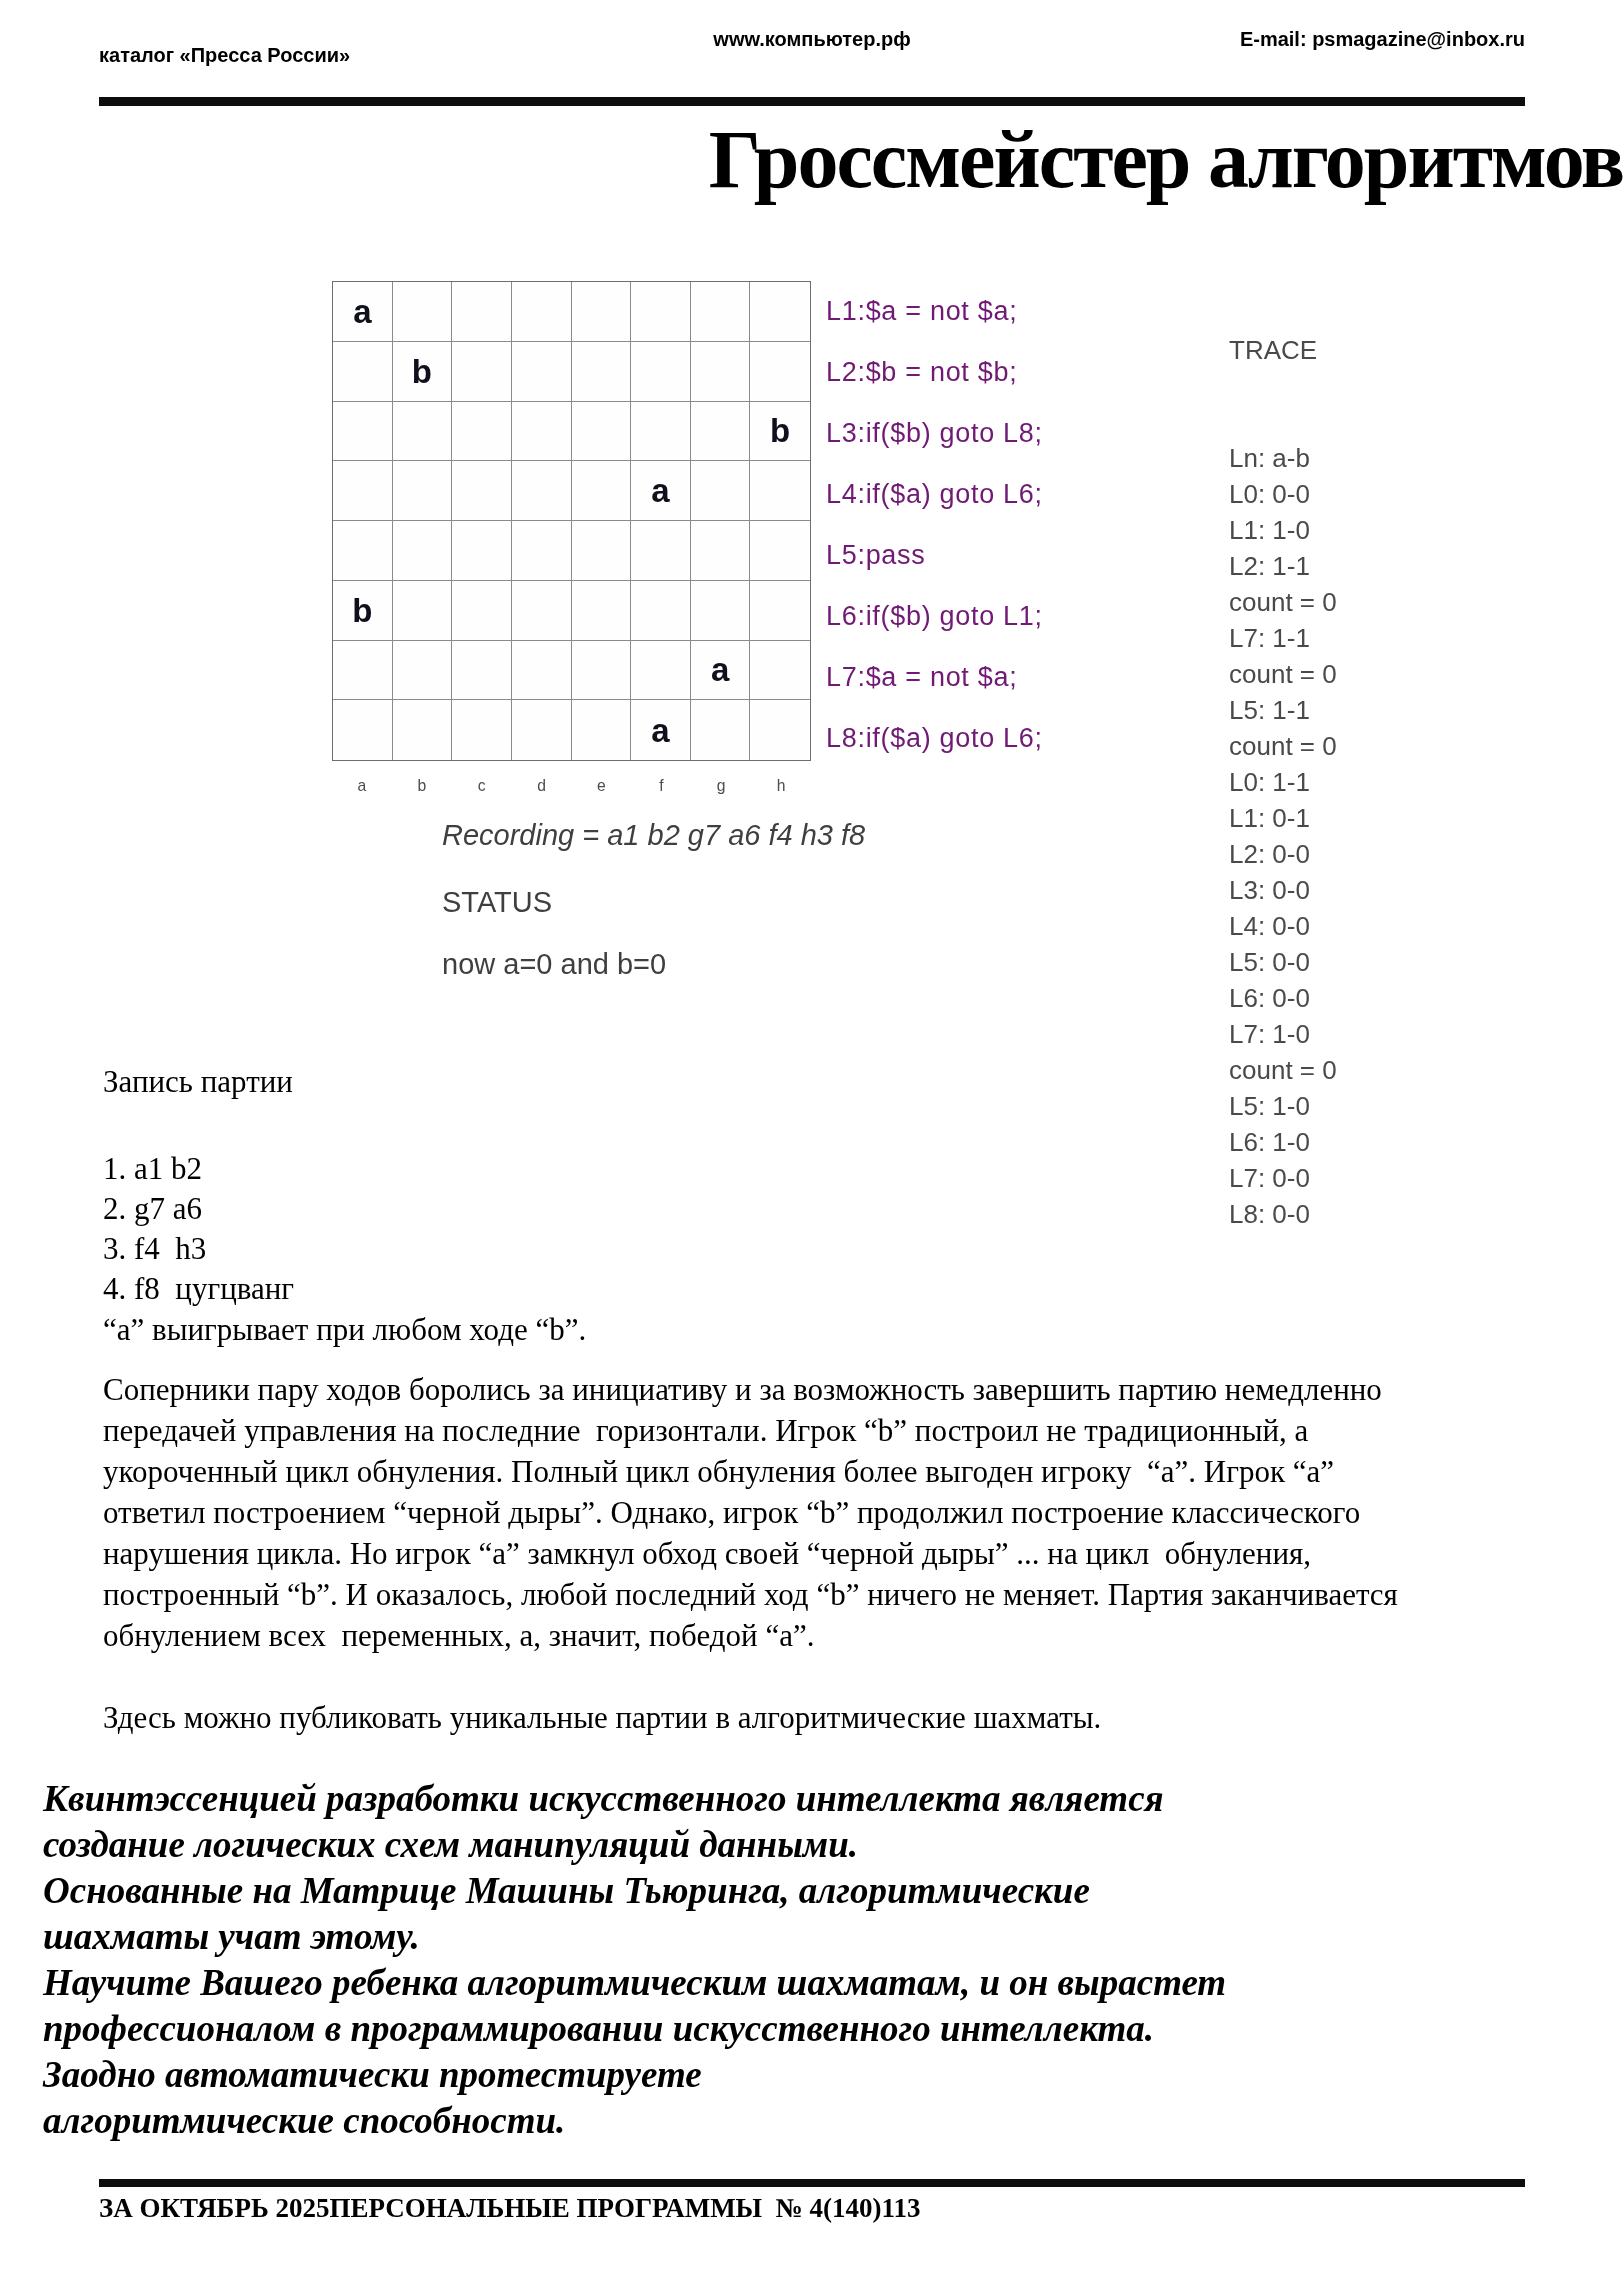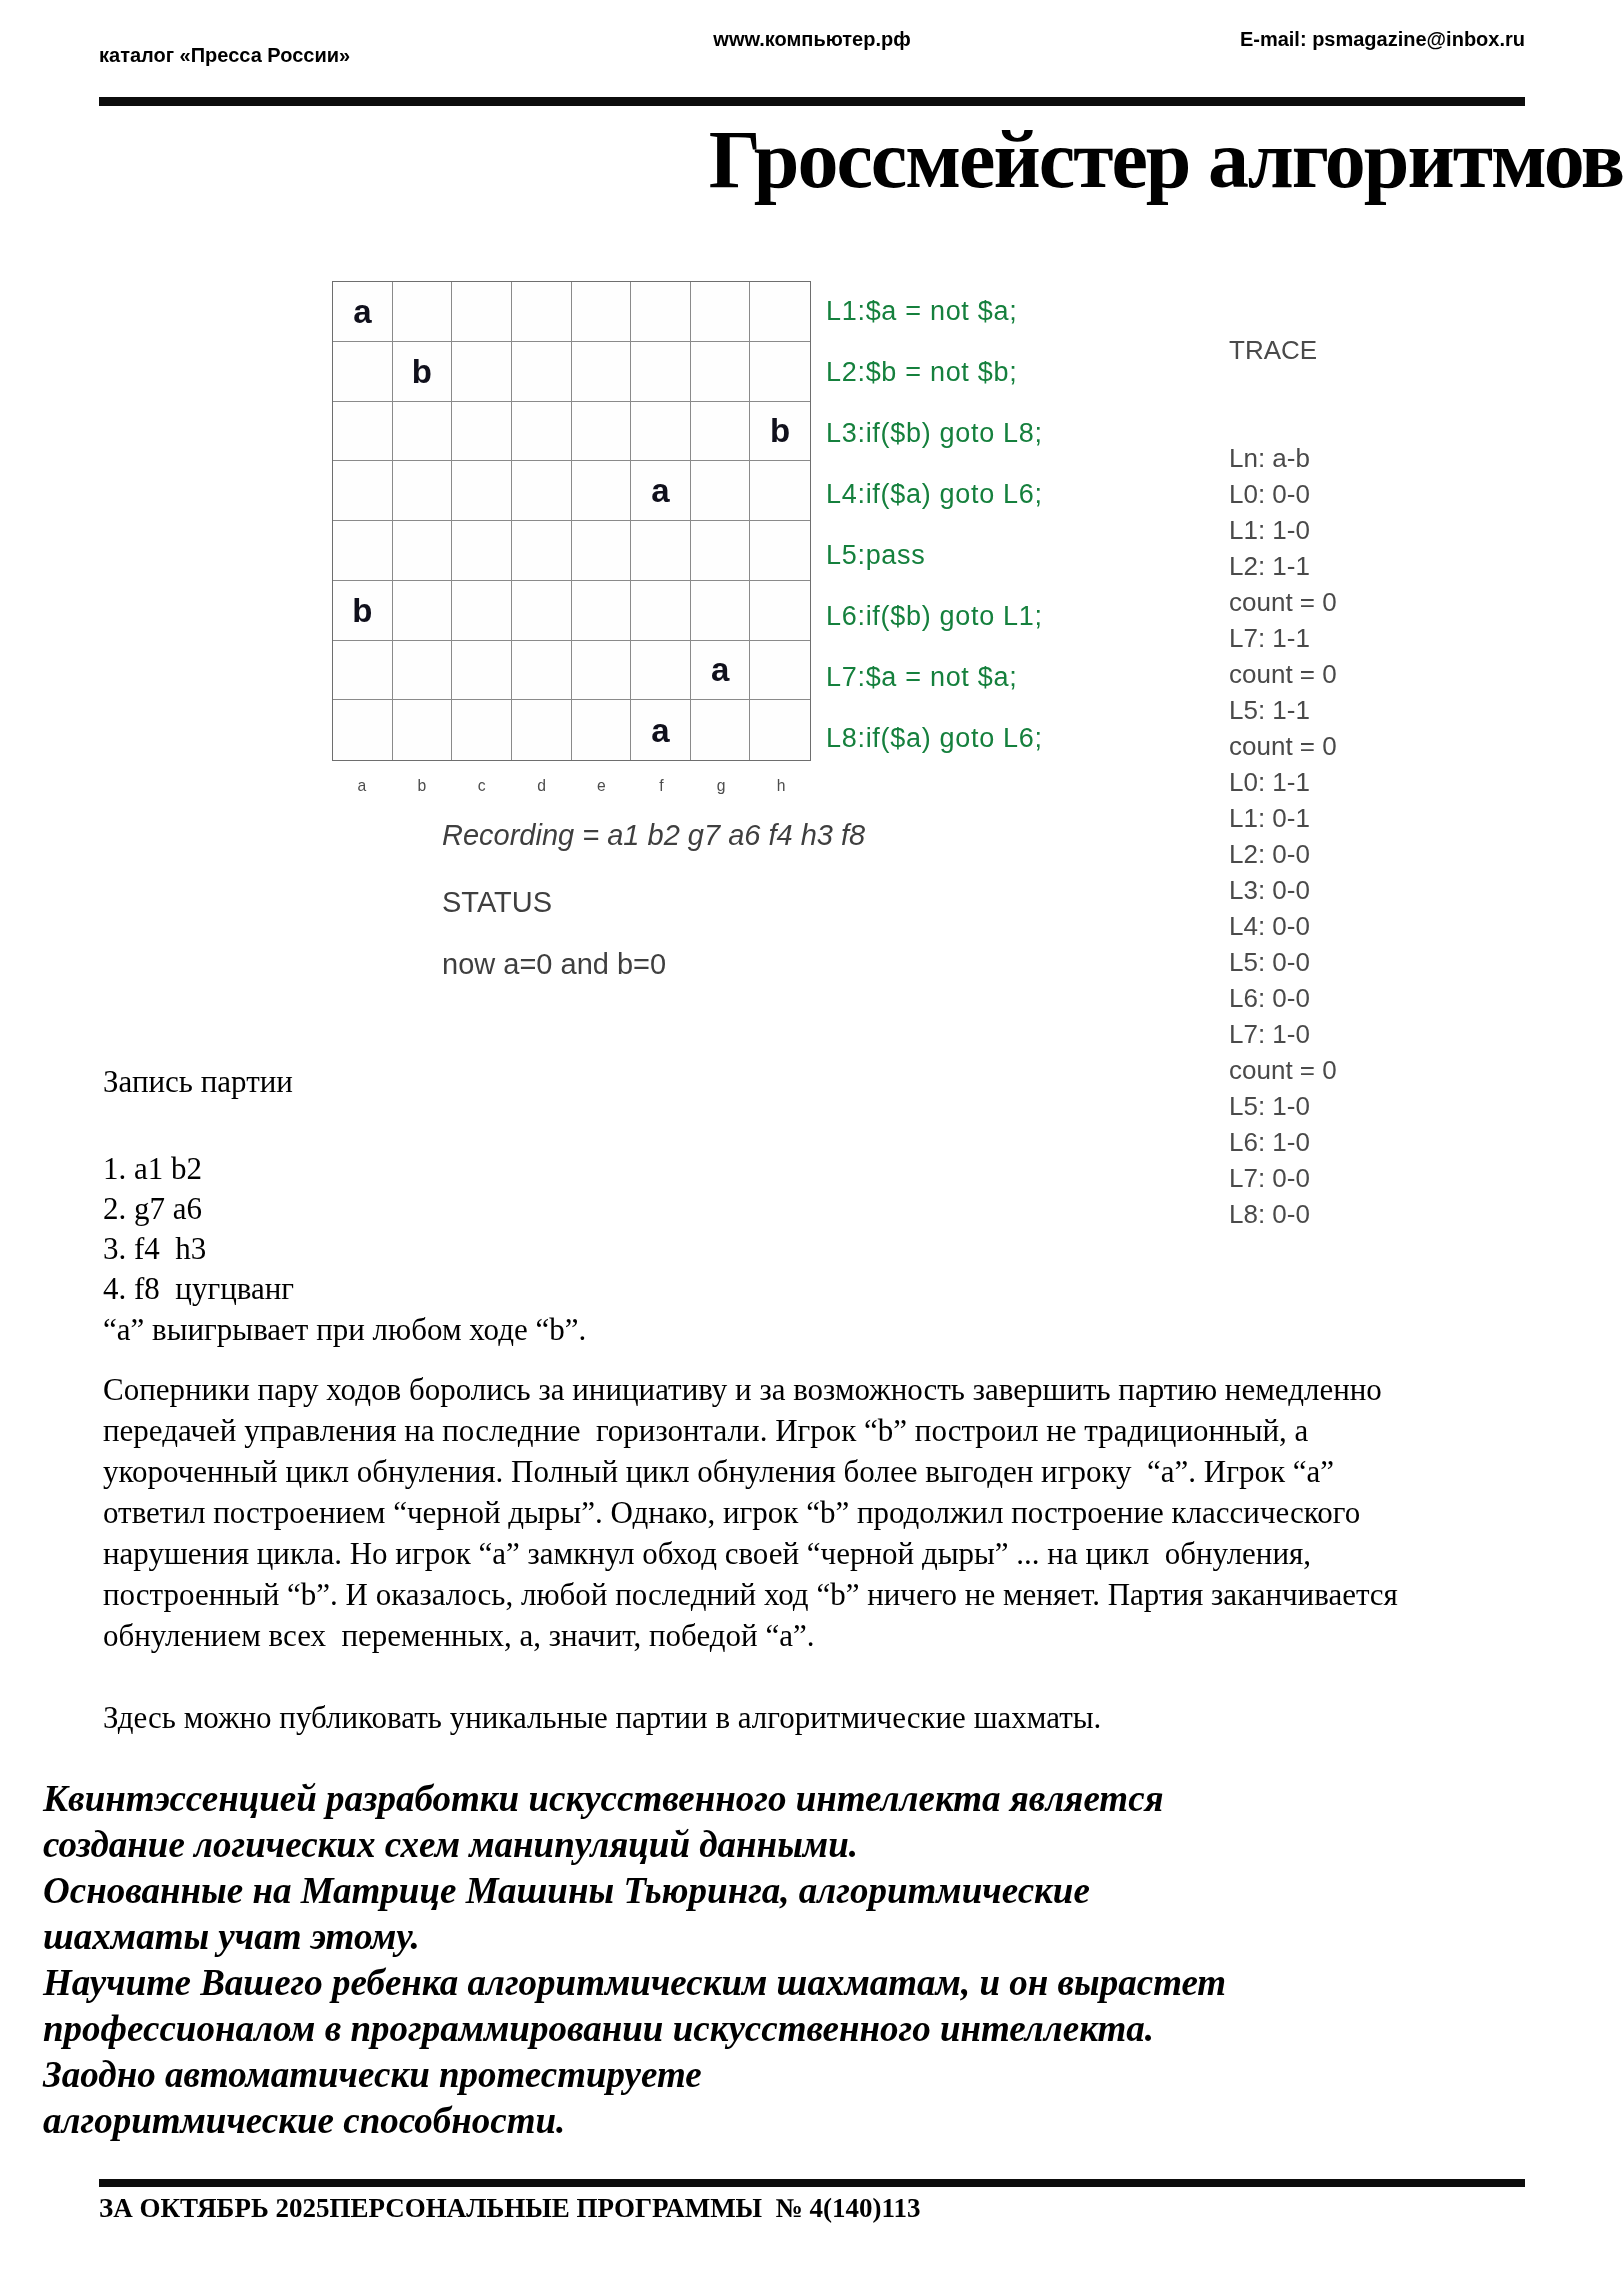--- a/index.html
+++ b/index.html
@@ -29,21 +29,21 @@
   .cell:nth-child(8n){border-right:none;}
   .cell:nth-child(n+57){border-bottom:none;}
   .piece{font-family:"Liberation Sans",sans-serif;font-weight:bold;font-size:33px;
          color:#10101c;line-height:1;}
   .files{position:absolute;left:332px;top:777px;width:479px;display:flex;
          font-family:"Liberation Sans",sans-serif;font-size:15.7px;color:#4d4d4d;}
   .files div{flex:1;text-align:center;}
 
   
   .code{position:absolute;left:826px;top:281px;font-family:"Liberation Sans",sans-serif;
-        font-size:27px;letter-spacing:0.7px;color:#15803d;white-space:pre;}
+        font-size:27px;letter-spacing:0.7px;color:#701a75;white-space:pre;}
   .code div{height:61px;line-height:61px;}
   .trace{position:absolute;left:1229px;top:260px;font-family:"Liberation Sans",sans-serif;
          font-size:26px;color:#4a4a4a;line-height:36px;white-space:pre;}
   .recording,.status,.now{position:absolute;left:442px;font-family:"Liberation Sans",sans-serif;
          font-size:29px;color:#3f3f3f;white-space:pre;}
   .recording{top:819px;font-style:italic;}
   .status{top:886px;}
   .now{top:948px;}
 
   

